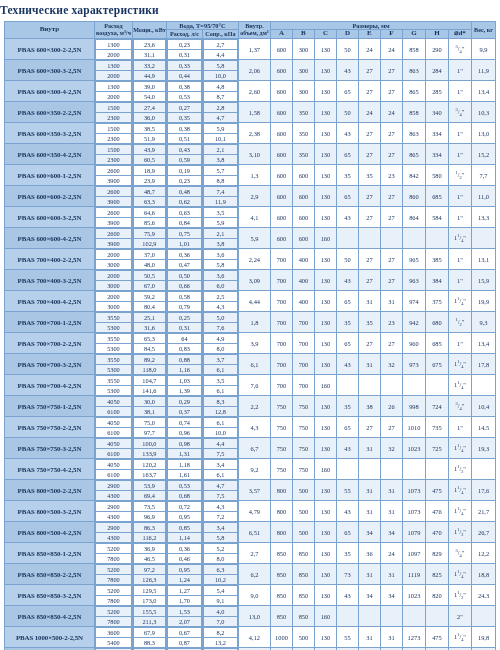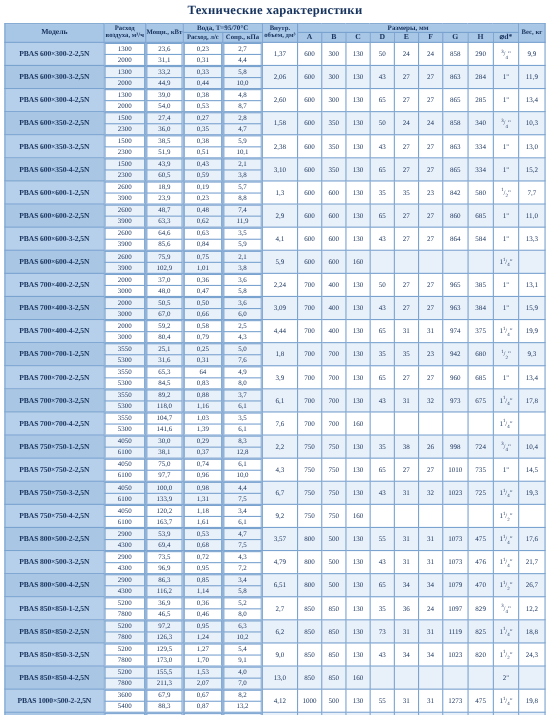--- a/index.html
+++ b/index.html
@@ -2,21 +2,21 @@
 <html><head>
 <meta charset="utf-8">
 <style>
   html,body{margin:0;padding:0;}
   body{
     width:500px;height:650px;background:#ffffff;
     font-family:"Liberation Serif",serif;
     color:#1b2a4a;overflow:hidden;
   }
   #page-title{
-    text-align:center;font-size:11.5px;font-weight:bold;
+    font-size:11.5px;font-weight:bold;
     color:#16335e;letter-spacing:.2px;
     padding:4px 0 5px 0;font-family:"Liberation Serif",serif;
   }
   table.spec{
     border-collapse:collapse;margin:0 auto;
     width:478px;table-layout:fixed;
   }
   table.spec th,table.spec td{
     border:1px solid #7ba3d0;
     text-align:center;vertical-align:middle;
@@ -79,21 +79,21 @@
       <col class="c-d">
       <col class="c-d">
       <col class="c-d">
       <col class="c-dd">
       <col class="c-dd">
       <col class="c-dd">
       <col class="c-w">
   </colgroup>
   <thead>
     <tr>
-      <th class="model-head" rowspan="2">Модель</th>
+      <th class="model-head" rowspan="2">Внутр</th>
       <th rowspan="2">Расход воздуха, м³/ч</th>
       <th rowspan="2">Мощн., кВт</th>
       <th class="big" colspan="2">Вода, T=95/70°C</th>
       <th rowspan="2">Внутр. объем, дм³</th>
       <th class="big" colspan="9">Размеры, мм</th>
       <th rowspan="2">Вес, кг</th>
     </tr>
     <tr>
       <th>Расход, л/с</th>
       <th>Сопр., кПа</th>

